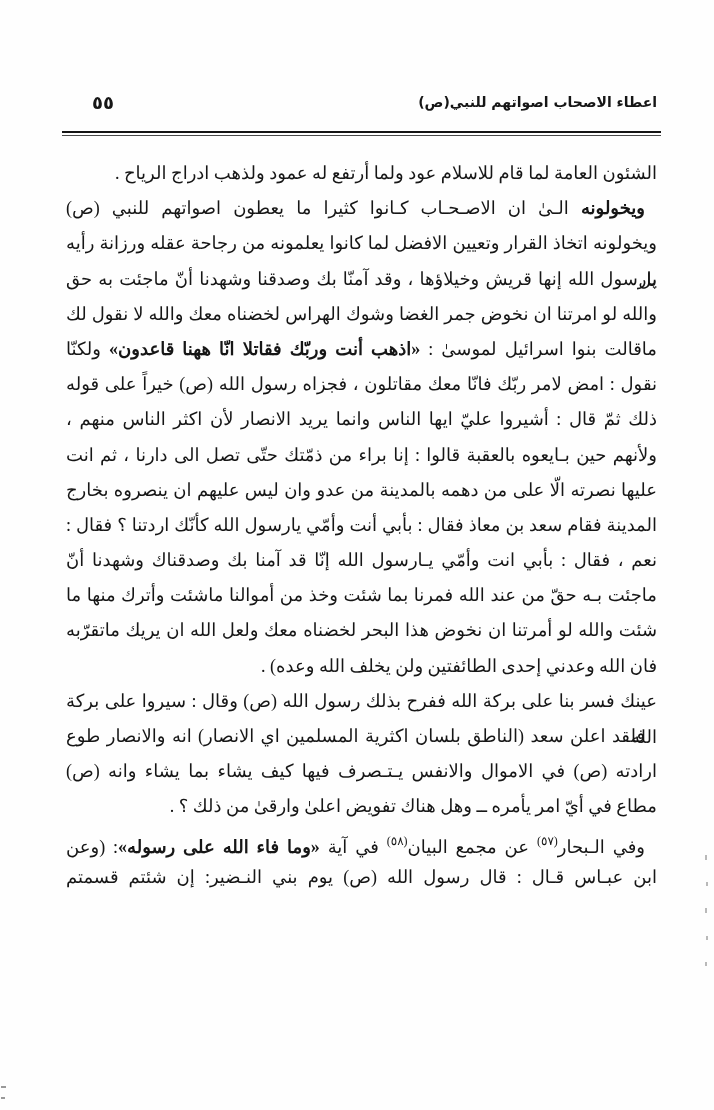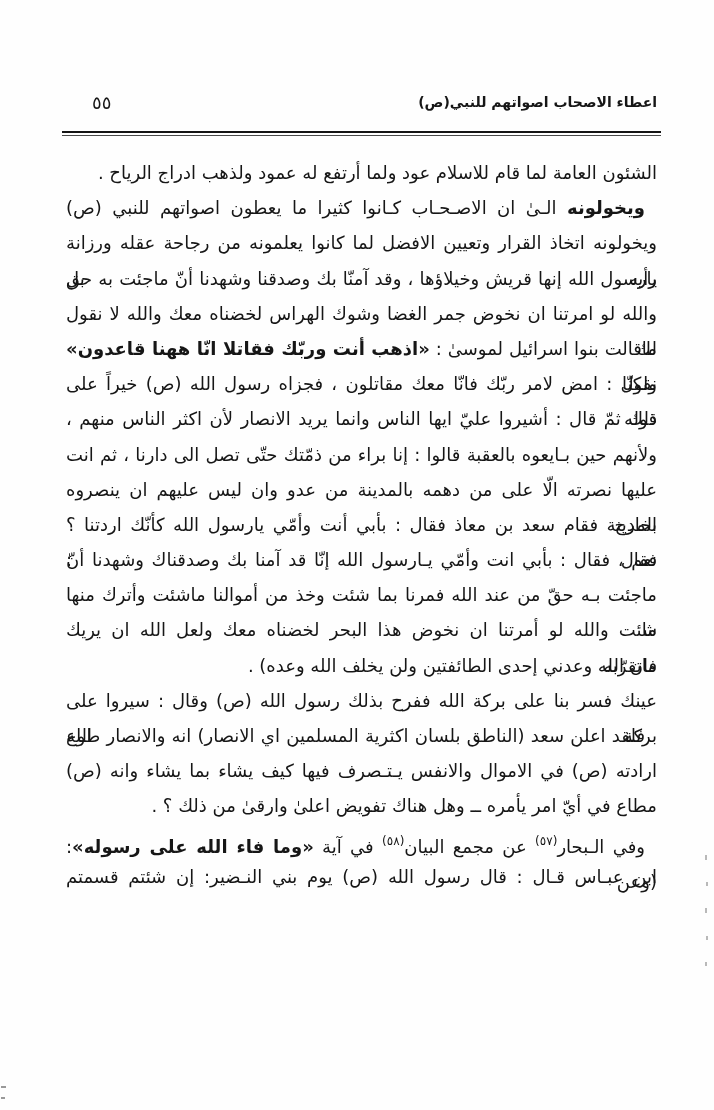--- a/index.html
+++ b/index.html
@@ -12,21 +12,21 @@
     overflow:hidden;
   }
   .running-head{
     position:absolute;top:94px;right:57px;
     font-size:14px;font-weight:bold;
     direction:rtl;white-space:nowrap;
     letter-spacing:0;
   }
   .page-number{
     position:absolute;top:92px;left:92px;
-    font-size:18px;font-weight:normal;
+    font-size:18px;font-weight:bold;
   }
   .head-rule{
     position:absolute;top:131px;left:62px;width:599px;
     height:2px;
     border-top:2px solid #151515;
     border-bottom:1px solid #4a4a4a;
   }
   .body-text{
     position:absolute;top:155px;right:57px;left:66px;
     direction:rtl;
@@ -36,21 +36,21 @@
     line-height:35.2px;
     font-size:18px;
     white-space:nowrap;
     text-align:justify;
     text-align-last:justify;
     text-justify:inter-word;
     overflow:visible;
   }
   .line.last{text-align-last:right;}
   .line.indent{text-indent:12px;}
-  .line span{white-space:normal;}
+  .line span{white-space:normal;font-family:Liberation Serif, serif;}
   .b{font-weight:bold;}
   .sup{font-size:12px;vertical-align:8px;letter-spacing:-0.5px;}
   .artifact{position:absolute;background:#b9b9b9;}
   .artifact.dark{background:#999999;}
 </style>
 </head>
 <body>
 
 <div class="page">
 

